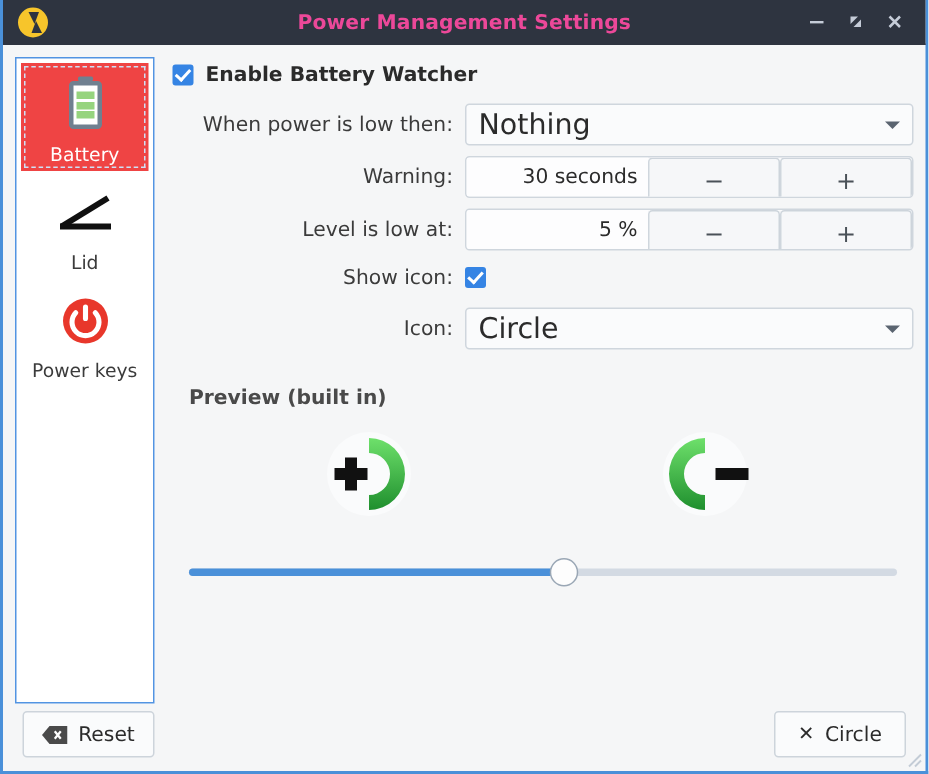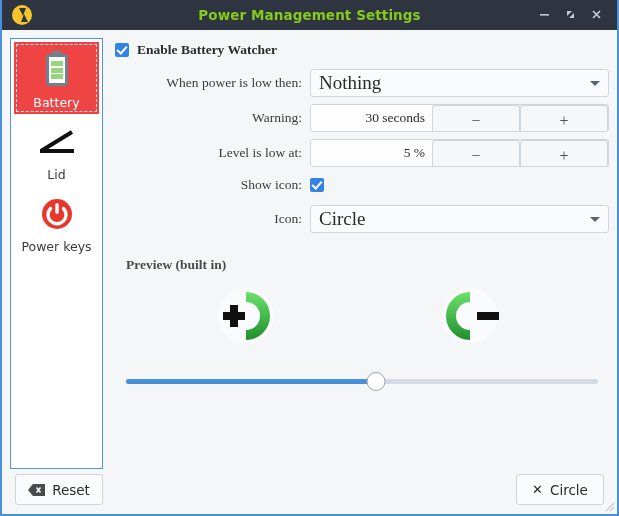--- a/index.html
+++ b/index.html
@@ -60,21 +60,21 @@
     top: 9px;
     width: 0; height: 0;
     border-left: 3px solid transparent;
     border-right: 4px solid transparent;
     border-bottom: 8px solid #2e3440;
   }
   .title-text {
     position: absolute;
     left: 0; right: 0;
     text-align: center;
-    color: #84cc16;
+    color: #ec4899;
     font-size: 13.5px;
     font-weight: bold;
     letter-spacing: .1px;
     pointer-events: none;
   }
   .win-btns {
     margin-left: auto;
     display: flex;
     align-items: center;
     gap: 13px;
@@ -164,21 +164,20 @@
     display: block;
     width: 12px; height: 5px;
     background: #96d47e;
   }
 
   
   .main {
     flex: 1 1 auto;
     padding: 0 0 0 12px;
     min-width: 0;
-    font-family: Liberation Serif, serif;
   }
   .chk-row {
     display: flex;
     align-items: center;
     gap: 8px;
     margin-top: 4px;
     margin-bottom: 11px;
   }
   .checkbox {
     width: 14px; height: 14px;

